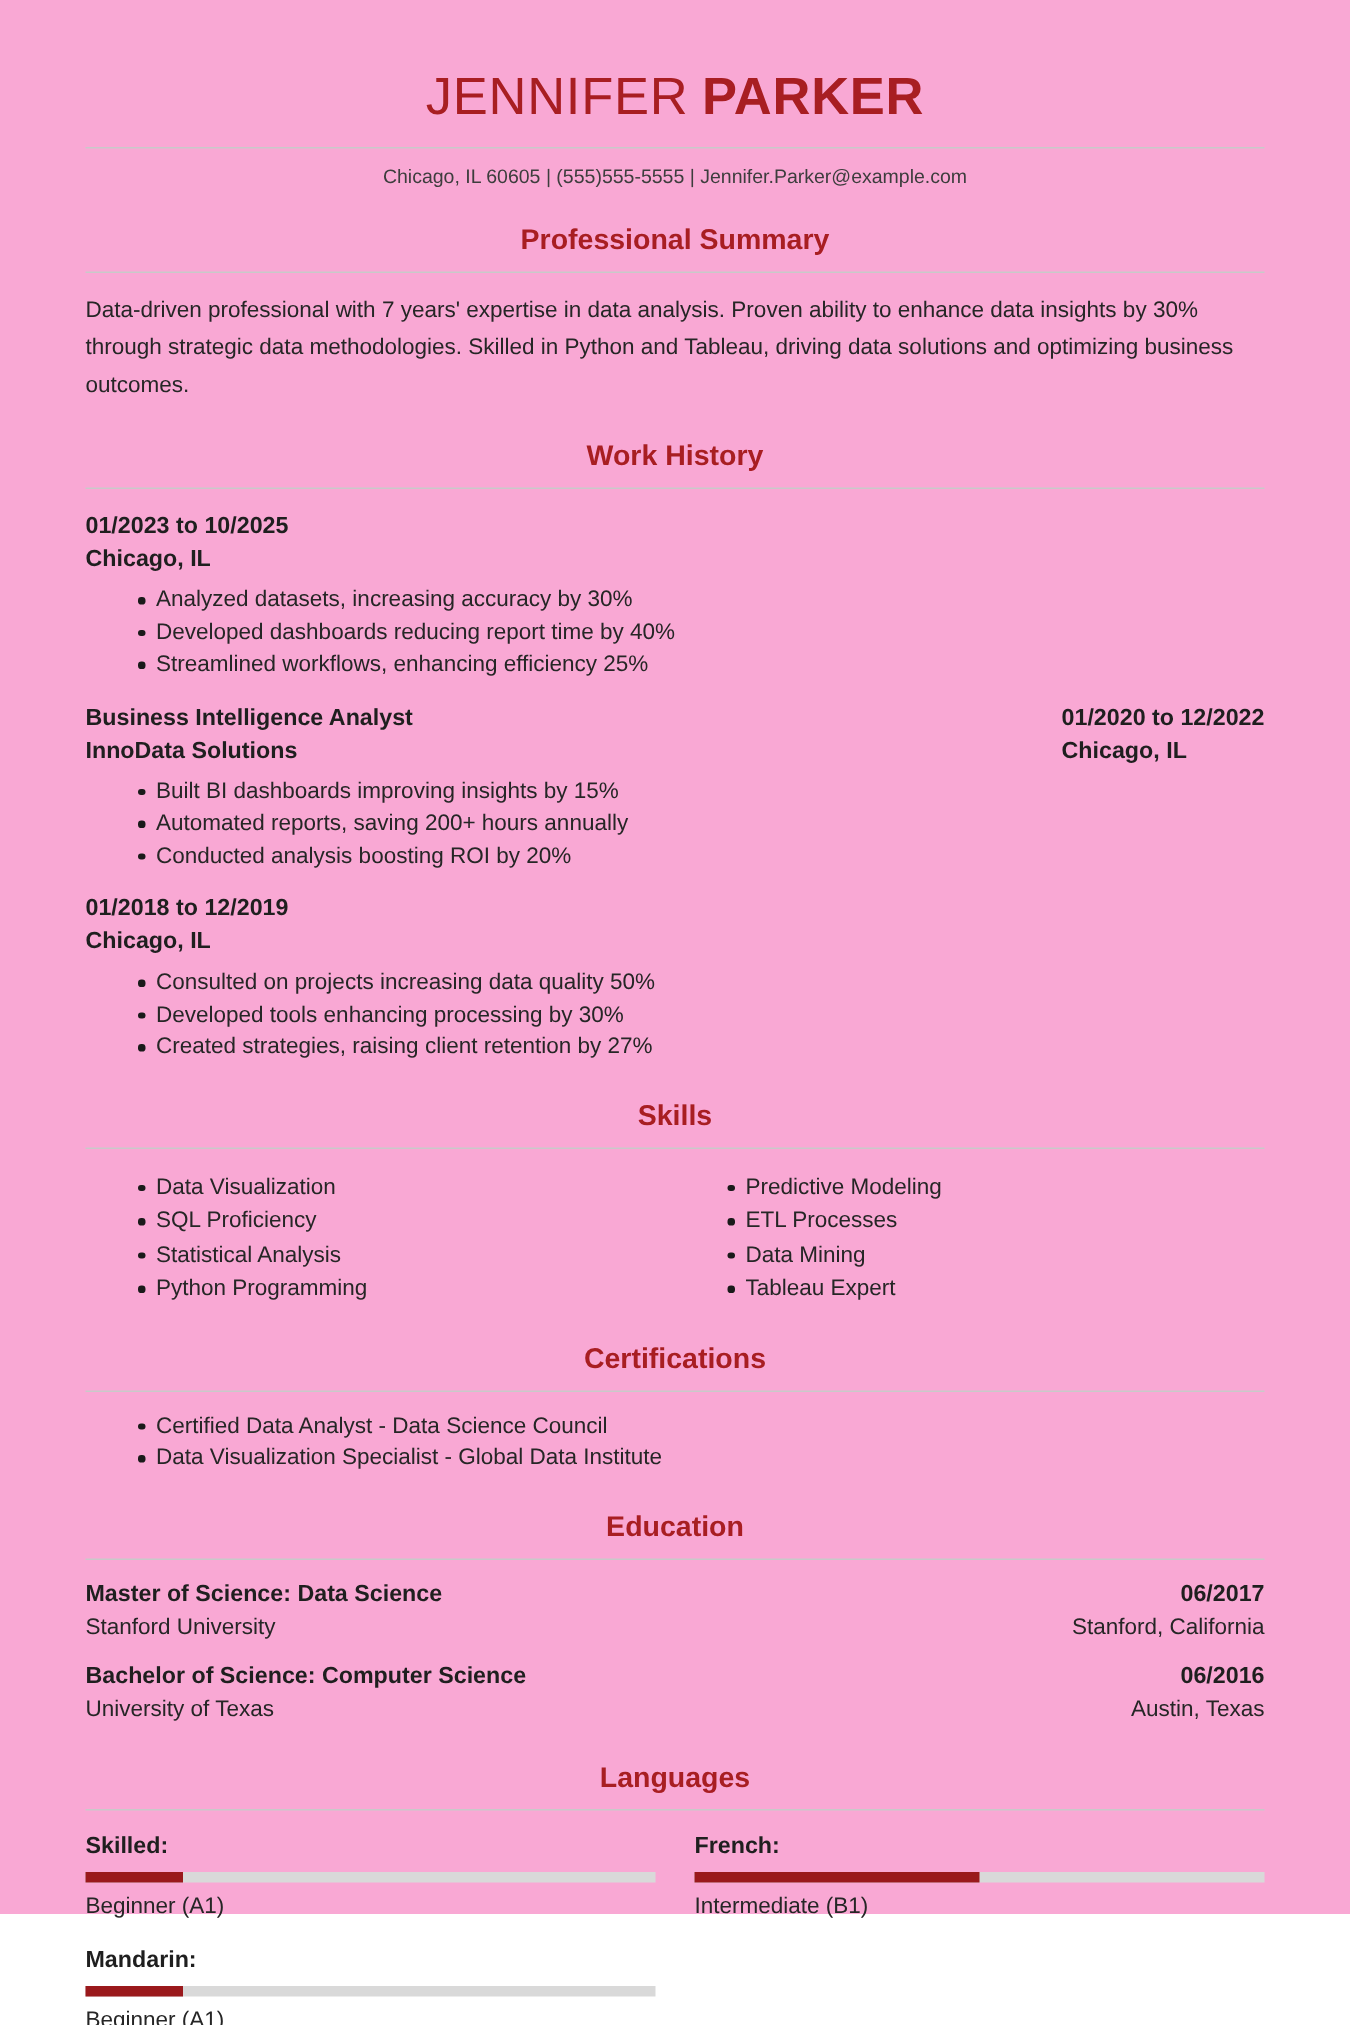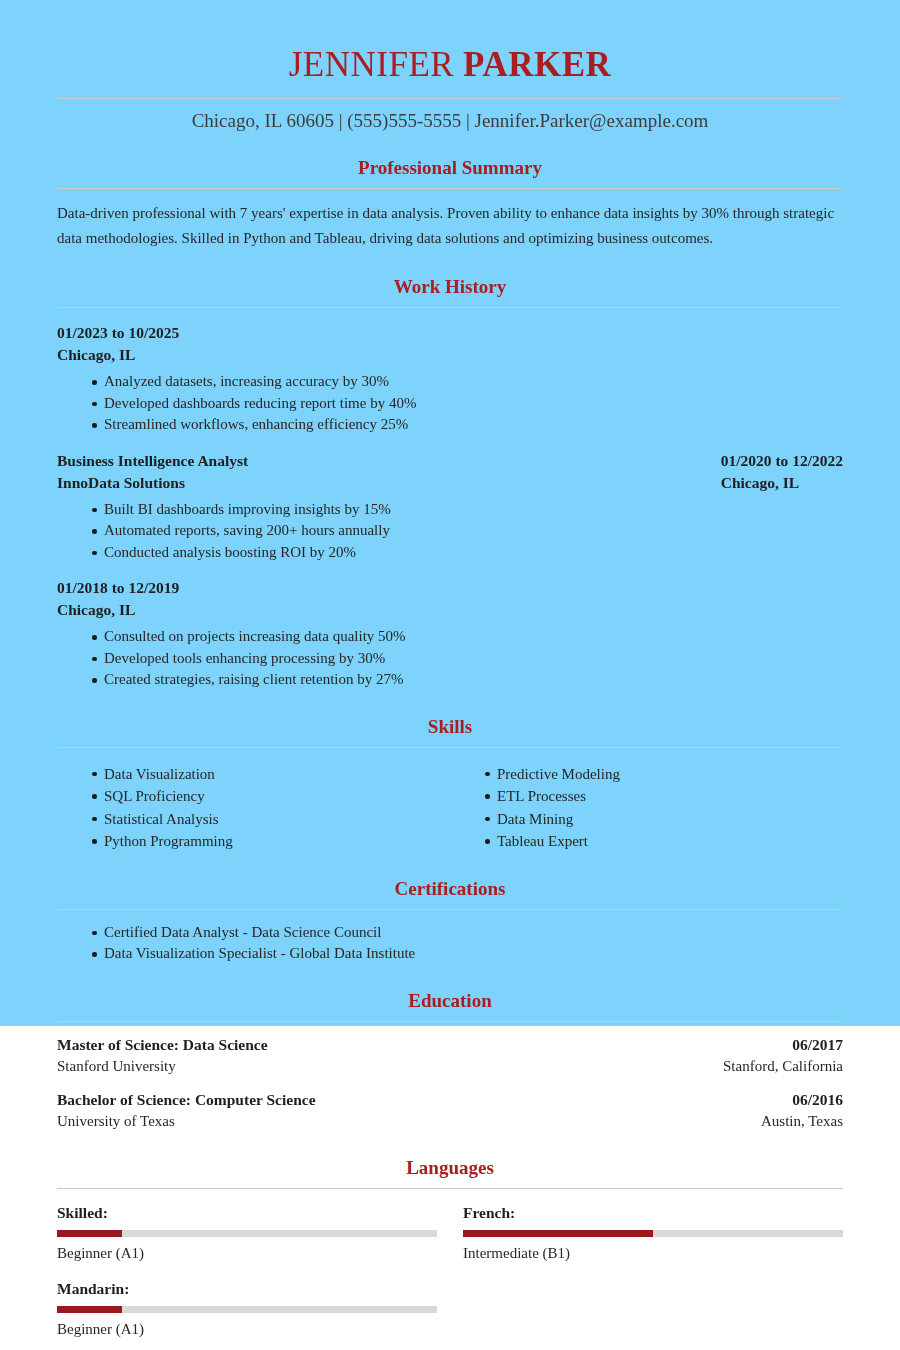--- a/index.html
+++ b/index.html
@@ -3,42 +3,41 @@
 <meta charset="utf-8">
 <style>
   html, body { margin: 0; padding: 0; background: #ffffff; }
   body {
     width: 900px; height: 1350px;
     font-family: "Liberation Sans", "DejaVu Sans", sans-serif;
     color: #262626;
     -webkit-font-smoothing: antialiased;
   }
   .page {
-    width: 900px; height: 1026px;
+    width: 900px; height: 1276px;
     box-sizing: border-box;
     padding: 44px 57px 40px 57px;
-    background: #7dd3fc;
-    font-family: Liberation Serif, serif;
+    background: #f9a8d4;
   }
   
   .name {
     text-align: center;
     font-size: 35px;
     color: #a81e22;
     letter-spacing: 0.5px;
     line-height: 1.2;
     margin: 0 0 12px 0;
     white-space: nowrap;
   }
   .name .first { font-weight: 400; margin-right: 9px; }
   .name .last  { font-weight: 700; }
   .rule { border: none; border-top: 1px solid #c9c9c9; height: 0; margin: 0; }
   .contact {
     text-align: center;
-    font-size: 19px;
+    font-size: 13px;
     color: #3d3d3d;
     margin: 11px 0 0 0;
   }
   
   .section-heading {
     text-align: center;
     font-size: 19px;
     font-weight: 700;
     color: #a81e22;
     margin: 25px 0 9px 0;

